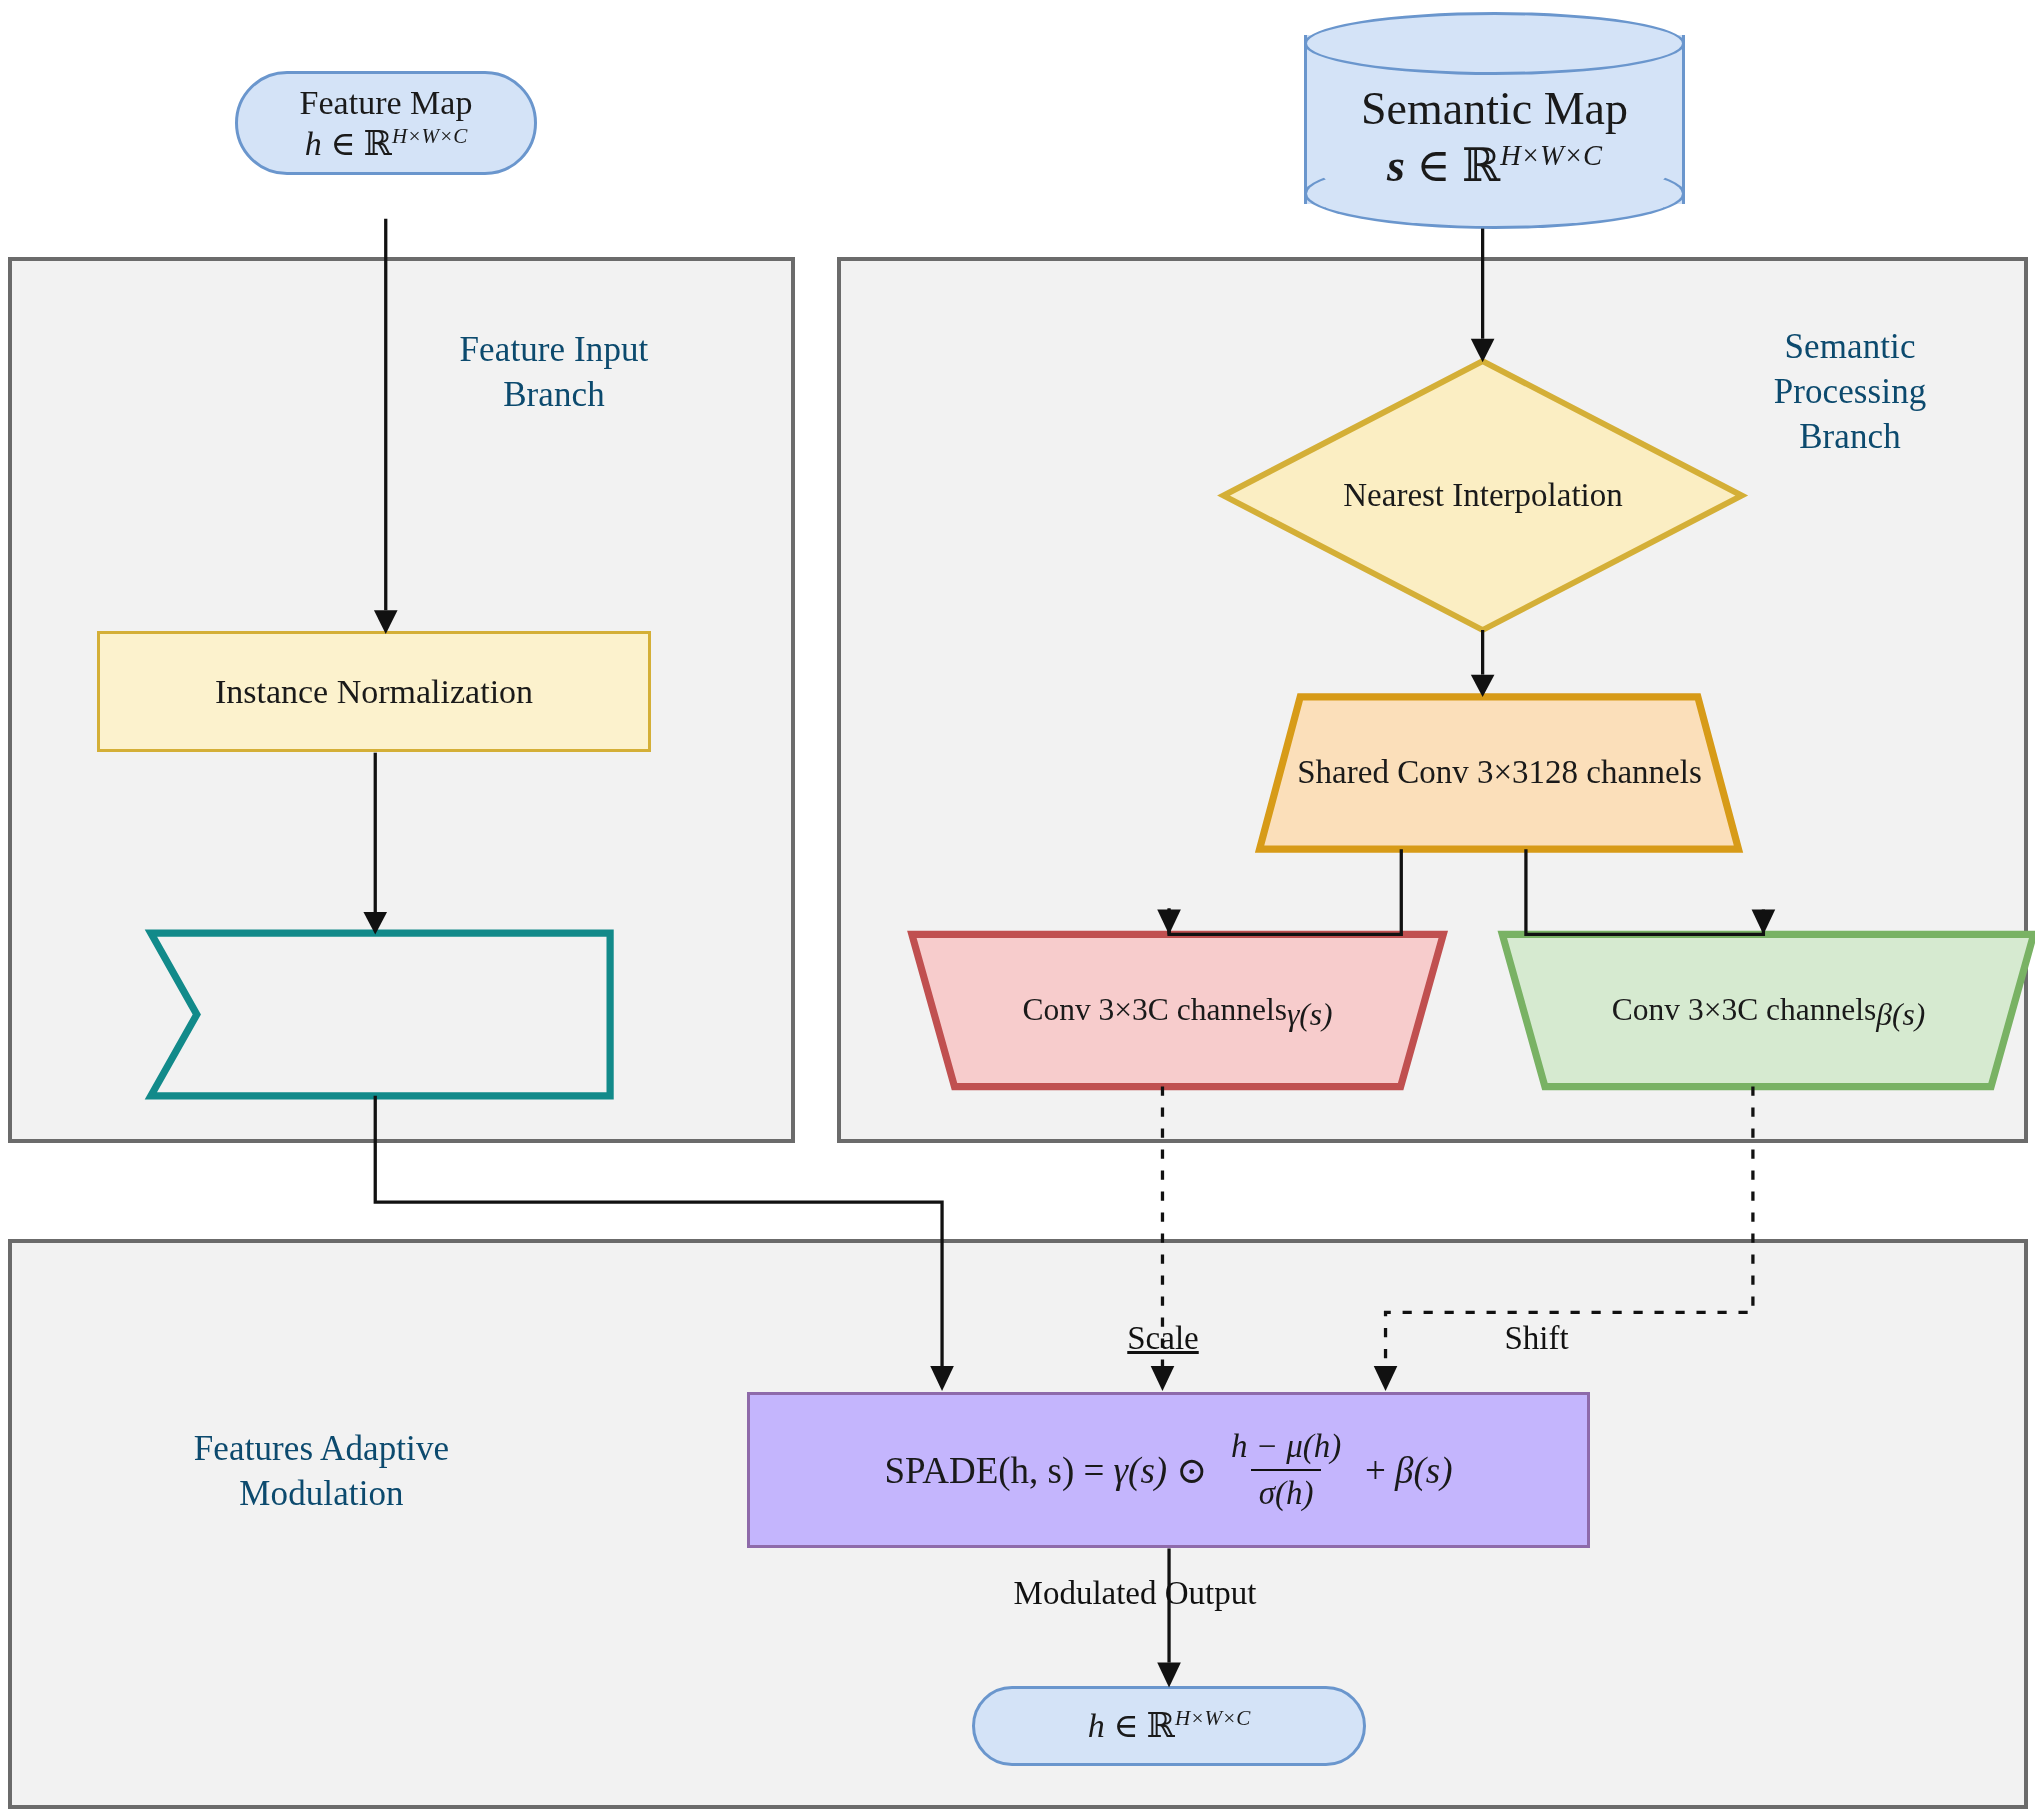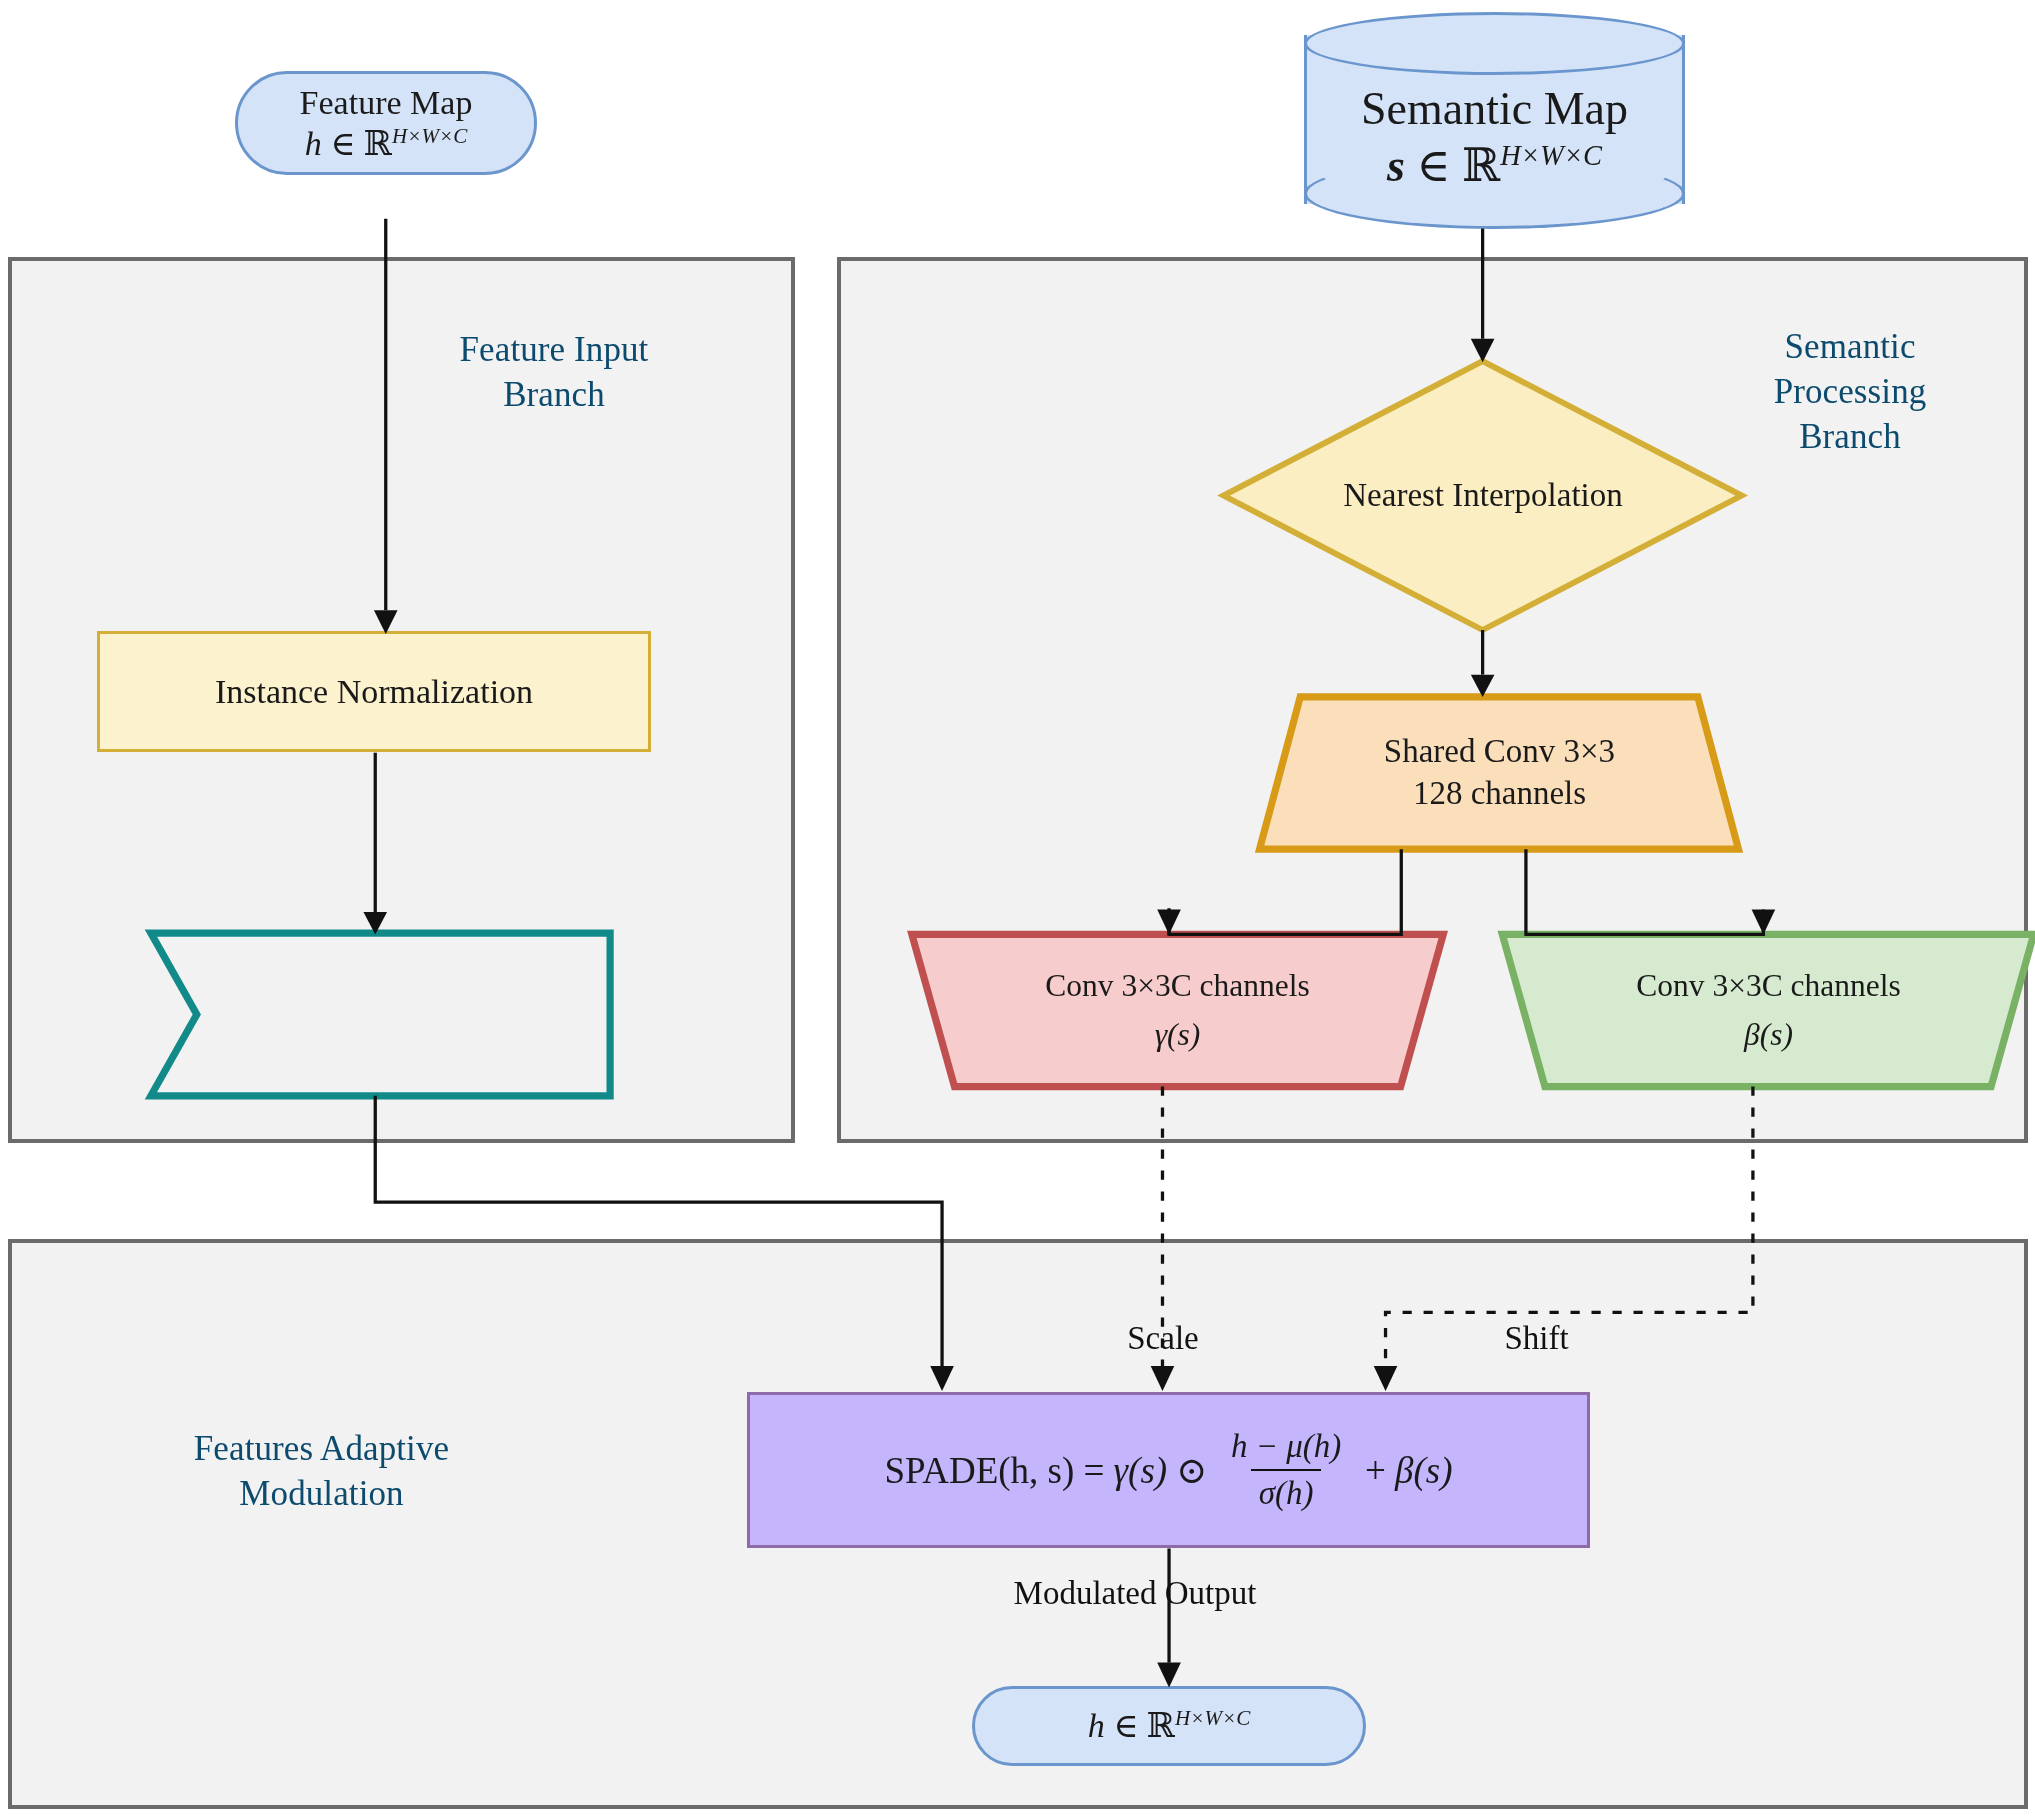--- a/index.html
+++ b/index.html
@@ -60,21 +60,21 @@
   #node-nearest .dia-fill{position:absolute;inset:0;background:#fbeec3;
       -webkit-clip-path:polygon(50% 0,100% 50%,50% 100%,0 50%);
       clip-path:polygon(50% 0,100% 50%,50% 100%,0 50%);}
   #node-nearest .dia-txt{position:absolute;left:0;top:0;width:100%;height:100%;
       display:flex;align-items:center;justify-content:center;font-size:33px;z-index:5;}
 
   
   .trap{position:absolute;}
   .trap .t-fill{position:absolute;inset:0;}
   .trap .t-txt{position:absolute;left:0;top:0;width:100%;height:100%;display:flex;
-      flex-direction:column;align-items:center;justify-content:center;z-index:5;line-height:1.26;}
+      flex-direction:row;align-items:center;justify-content:center;z-index:5;line-height:1.26;}
 
   #node-shared-conv{left:1260px;top:697px;width:479px;height:152px;}
   #node-shared-conv .t-fill{background:#fbdfba;
       -webkit-clip-path:polygon(8.5% 0,91.5% 0,100% 100%,0 100%);
       clip-path:polygon(8.5% 0,91.5% 0,100% 100%,0 100%);}
   #node-shared-conv .t-txt{font-size:33px;}
 
   #node-gamma{left:912px;top:934px;width:531px;height:152px;}
   #node-gamma .t-fill{background:#f7cccc;
       -webkit-clip-path:polygon(0 0,100% 0,92% 100%,8% 100%);
@@ -93,21 +93,21 @@
       display:flex;align-items:center;justify-content:center;}
   .formula{font-size:37px;display:inline-flex;align-items:center;gap:9.2px;white-space:nowrap;}
   .frac{display:inline-flex;flex-direction:column;align-items:center;justify-content:center;
         vertical-align:middle;margin:0 6.6px;}
   .frac .num{padding:0 7.9px 3.9px;font-size:33px;}
   .frac .den{padding:3.9px 7.9px 0;font-size:33px;border-top:2.6px solid #111;}
 
   
   .edge-label{position:absolute;font-size:33px;color:#111;background:transparent;
               text-align:center;line-height:1.1;}
-  #lbl-scale{left:1094px;top:1320px;width:138px;}
+  #lbl-scale{left:1094px;top:1320px;width:138px;text-decoration:underline;}
   #lbl-shift{left:1471px;top:1320px;width:131px;}
   #lbl-modout{left:938px;top:1575px;width:394px;}
 
   
   #wires{position:absolute;left:0;top:0;width:2035px;height:1817px;pointer-events:none;z-index:3;}
   .solid-edge{fill:none;stroke:#111111;stroke-width:5;}
   .dotted-edge{fill:none;stroke:#111111;stroke-width:5;stroke-dasharray:14 18;}
   .arrowhead{fill:#111111;}
 </style>
 </head>

